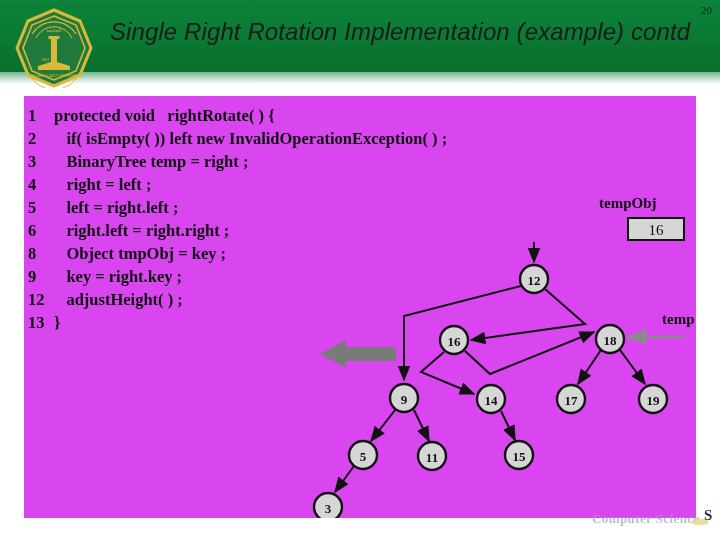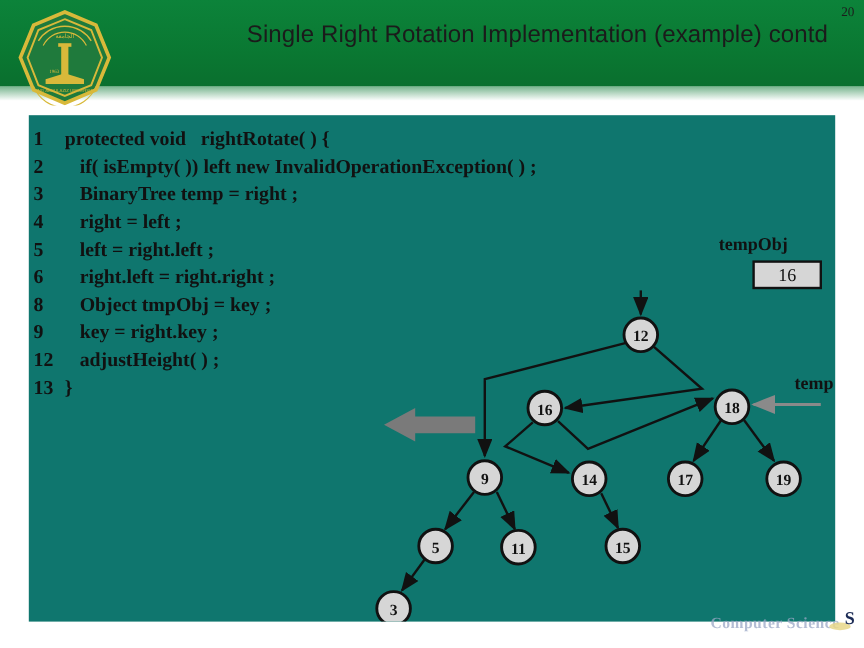--- a/index.html
+++ b/index.html
@@ -18,31 +18,31 @@
     position:absolute;left:0;top:72px;width:720px;height:12px;
     background:linear-gradient(180deg,rgba(10,120,50,.55) 0%,rgba(255,255,255,0) 100%);
   }
   .logo{
     position:absolute;left:14px;top:8px;width:80px;height:80px;
   }
   .page-title{
     position:absolute;left:110px;top:18px;width:580px;
     text-align:right;
     font-family:"Liberation Sans", sans-serif;
-    font-size:20px;color:#1b1b1b;letter-spacing:.1px;white-space:nowrap;
+    font-size:24px;color:#1b1b1b;letter-spacing:.1px;white-space:nowrap;font-style:italic;
   }
   .page-number{
     position:absolute;right:8px;top:4px;
     font-family:"Liberation Serif", serif;
     font-size:11px;color:#1c1c1c;
   }
   
   .slide-body{
     position:absolute;left:24px;top:96px;width:672px;height:422px;
-    background:#0f766e;
+    background:#d946ef;
   }
   .code-block{
     position:absolute;left:4px;top:8px;
     font-family:"Liberation Serif", serif;
     font-weight:bold;font-size:16.5px;color:#111;
     line-height:23px;
   }
   .code-line{white-space:pre;height:23px;}
   .ln{display:inline-block;width:26px;text-align:left;}
   

